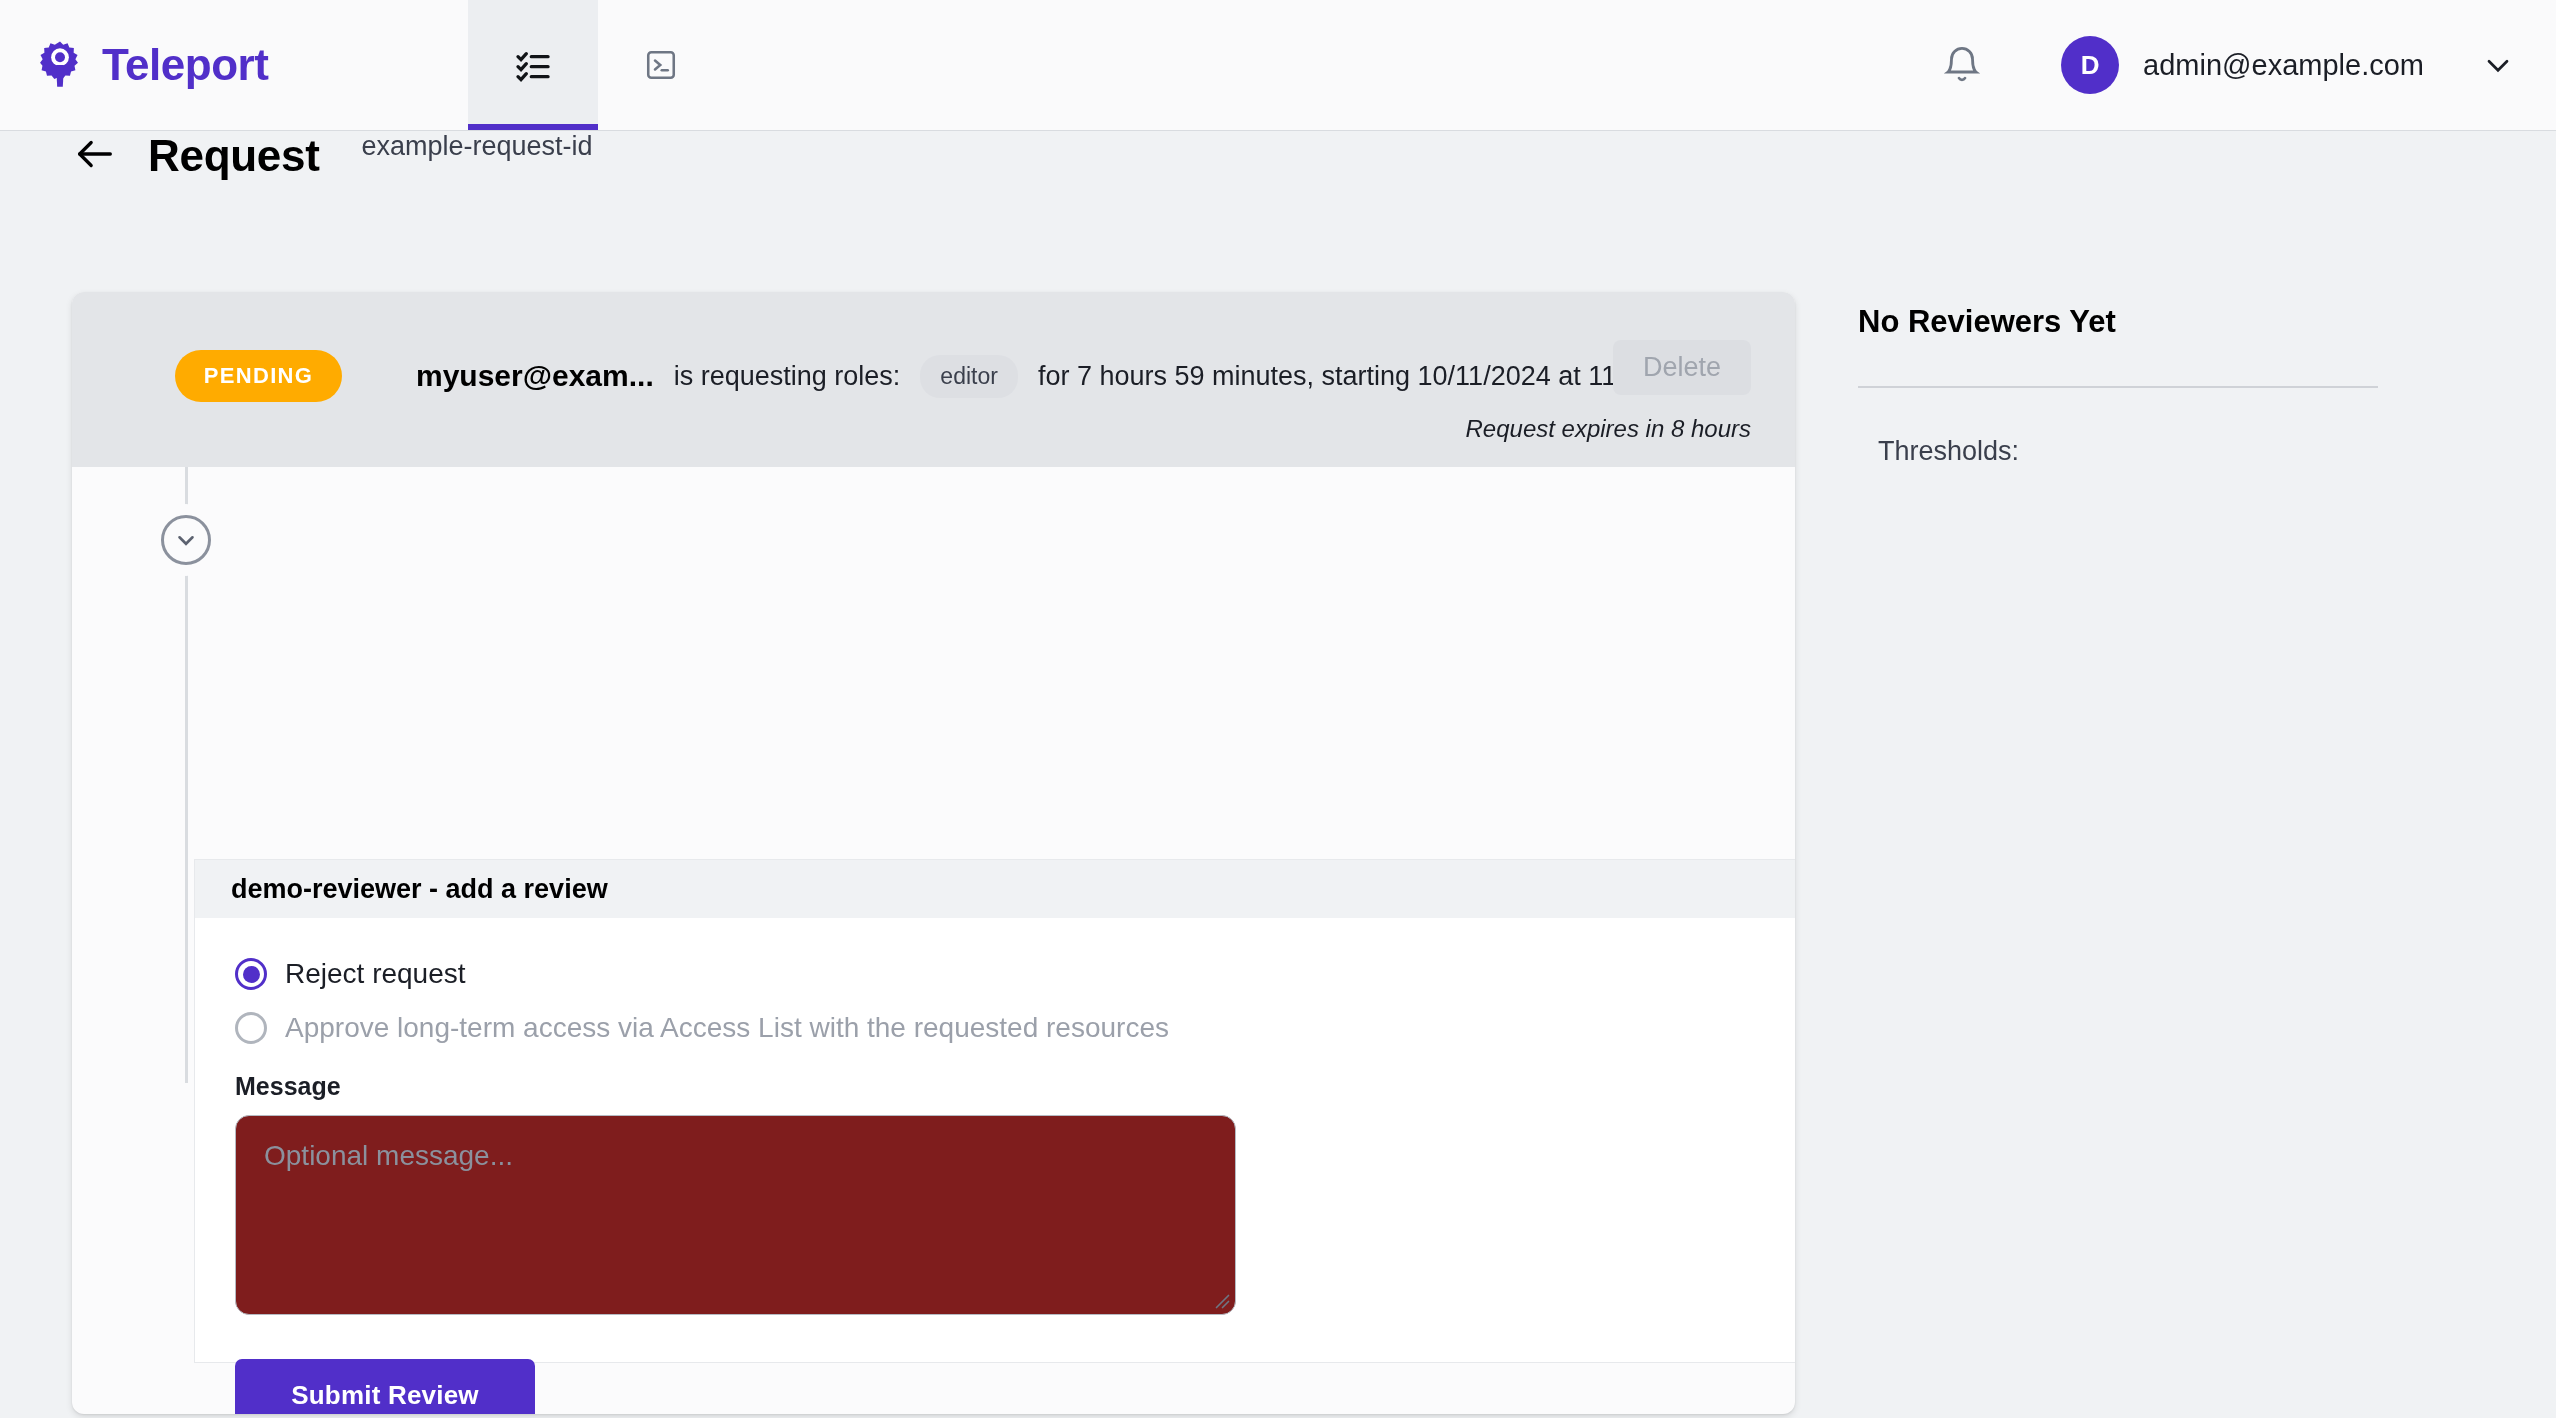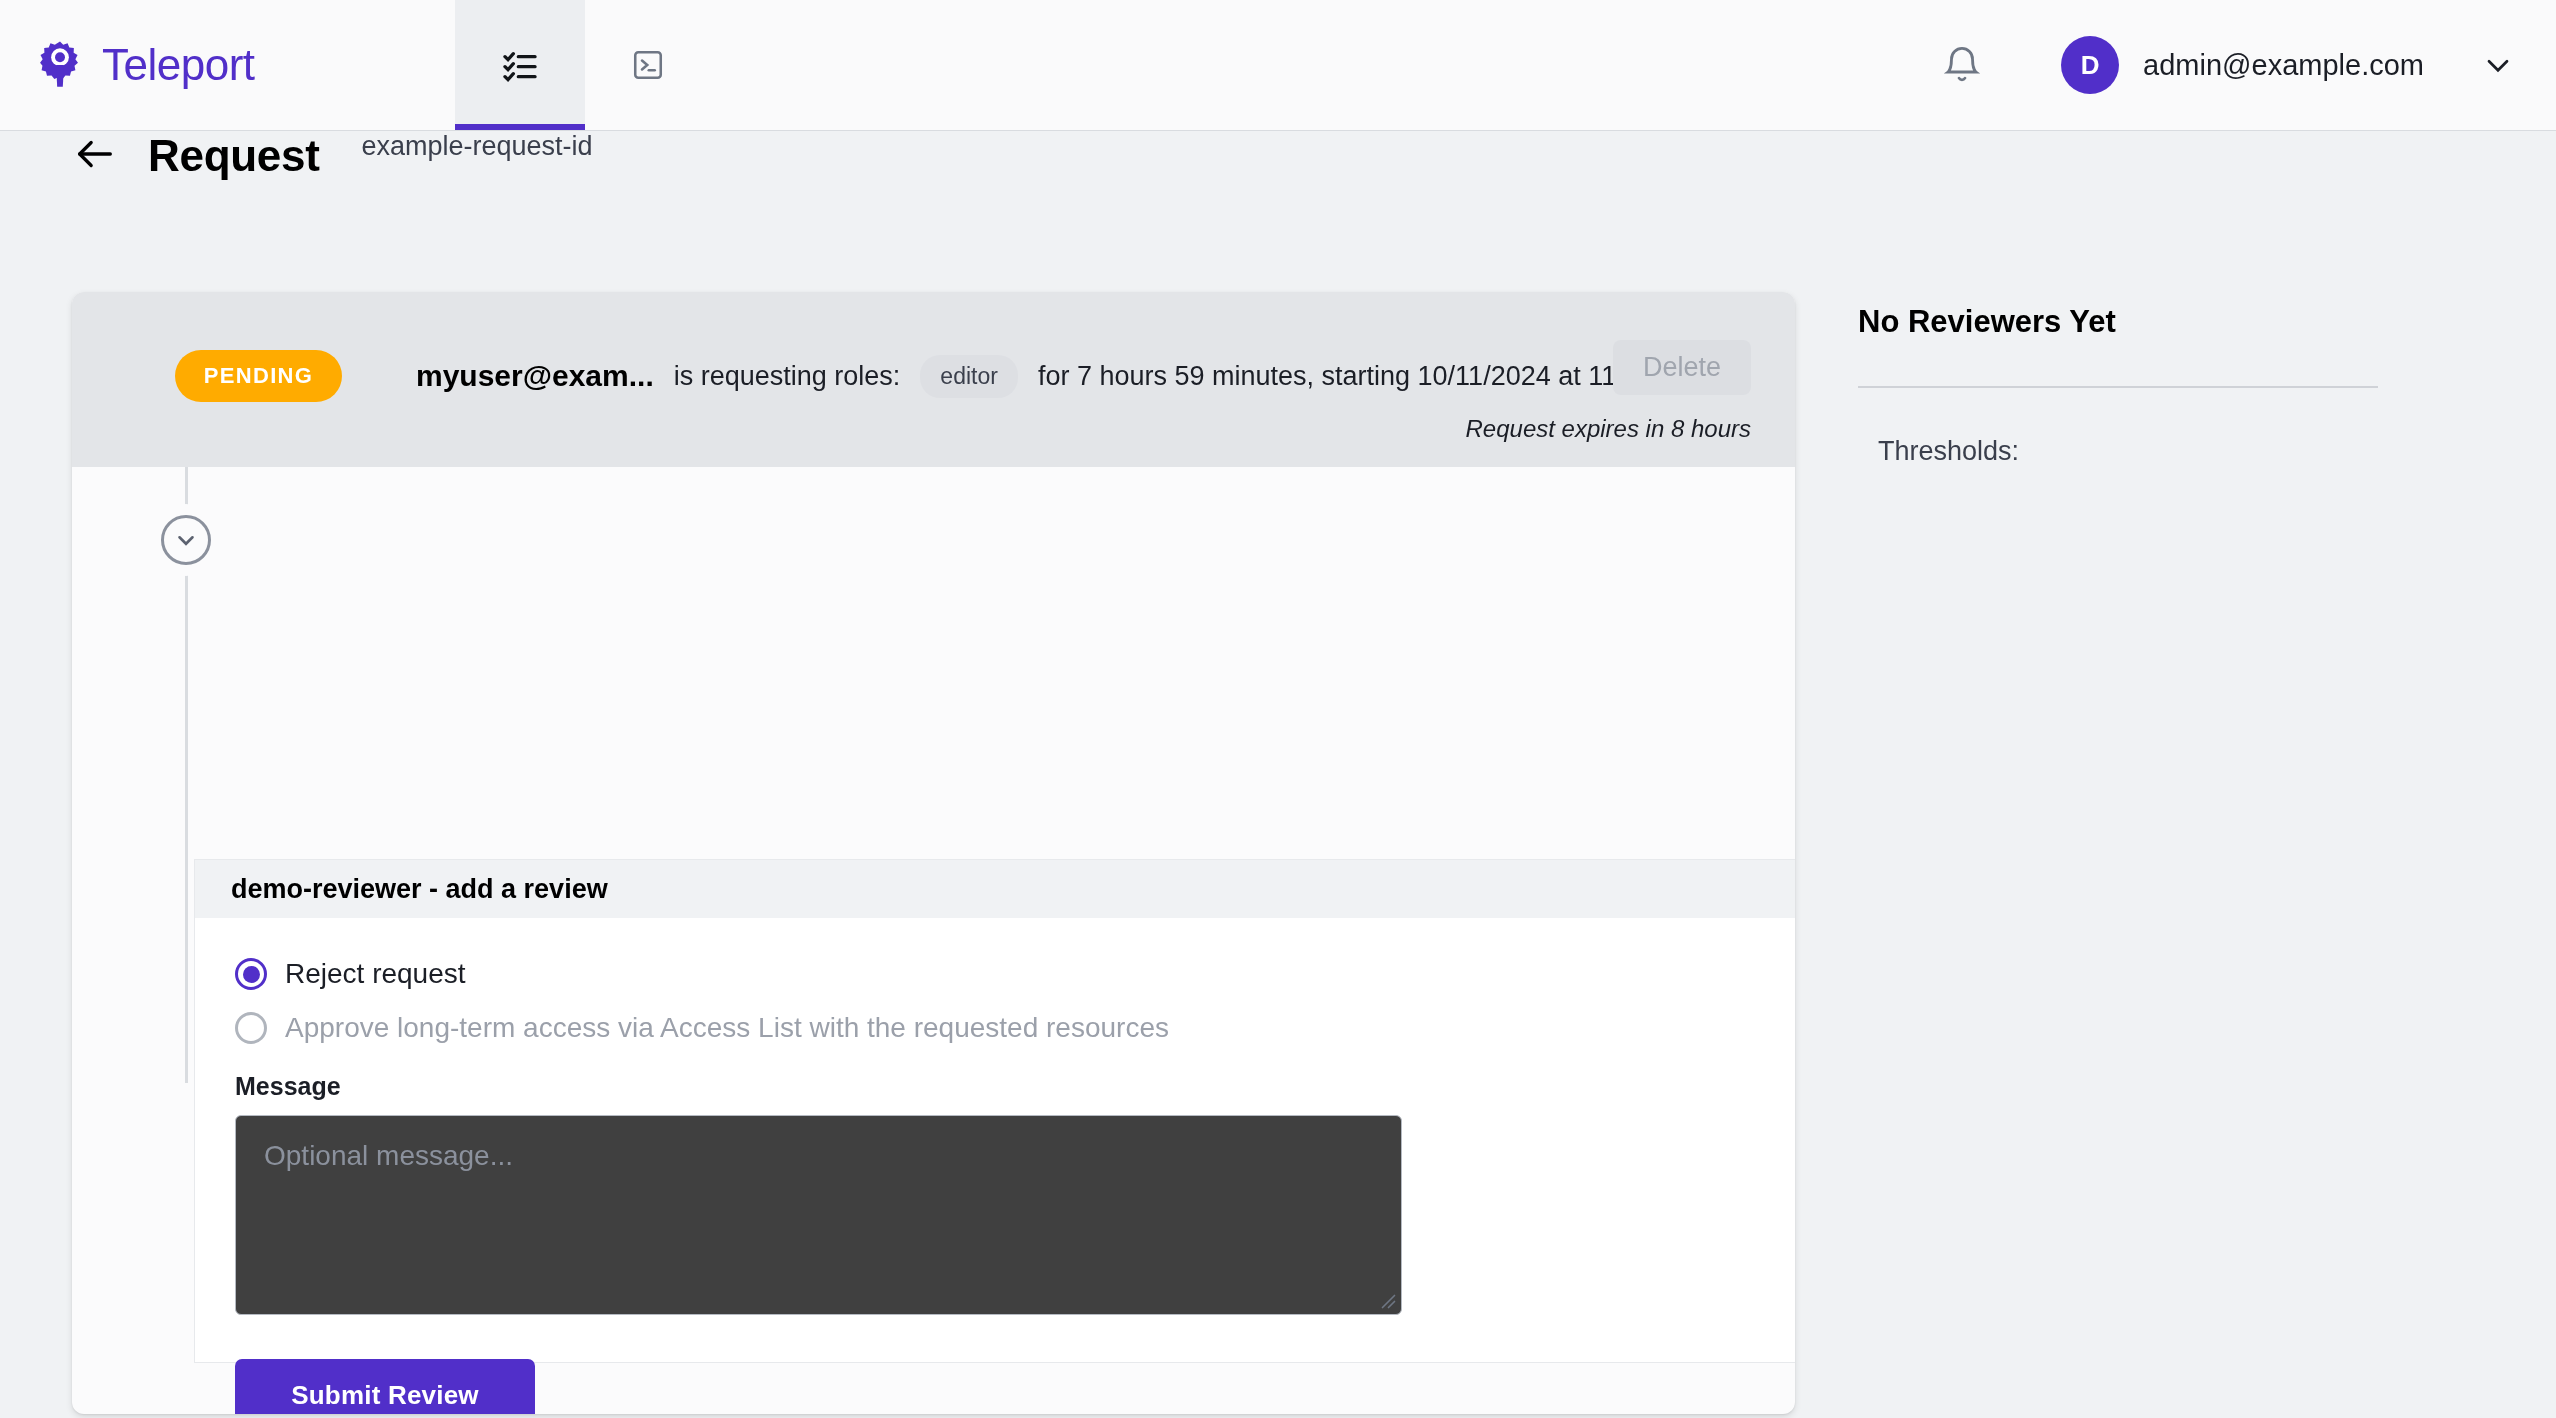--- a/index.html
+++ b/index.html
@@ -17,21 +17,21 @@
     background: #FAFAFB;
     border-bottom: 1px solid #D9DCE0;
     display: flex; align-items: stretch;
   }
   .brand {
     display: flex; align-items: center; gap: 16px;
     padding-left: 34px; padding-right: 40px;
   }
   .brand-logo { width: 52px; height: 52px; display: block; }
   .brand-name {
-    font-size: 44px; font-weight: normal; color: #512FC9;
+    font-size: 44px; font-weight: bold; color: #512FC9;
     letter-spacing: -0.5px; line-height: 1;
   }
 
   .nav-items { display: flex; align-items: stretch; margin-left: 112px; }
   .nav-item {
     display: flex; align-items: center; gap: 22px;
     padding: 0 28px; cursor: pointer;
     position: relative;
   }
   .nav-item .nav-label {
@@ -199,23 +199,23 @@
   }
   .radio.dim { border-color: #B0B5BD; }
   .radio-label { font-size: 28px; color: #1B1E26; }
   .radio-label.dim { color: #9BA0AA; }
 
   .field-label {
     font-size: 25px; font-weight: bold; color: #1B1E26;
     margin-top: 28px; margin-bottom: 14px;
   }
   .msg-box {
-    width: 1167px; height: 200px;
-    border: 1px solid #B5BAC2; border-radius: 6px;
-    background: #404040; position: relative;
+    width: 1001px; height: 200px;
+    border: 1px solid #B5BAC2; border-radius: 14px;
+    background: #7f1d1d; position: relative;
     padding: 24px 28px;
   }
   .msg-placeholder { font-size: 28px; color: #8B919D; }
   .resize-grip {
     position: absolute; right: 5px; bottom: 5px;
     width: 18px; height: 18px;
   }
   .submit-btn {
     margin-top: 44px;
     background: #512FC9; color: #fff;

